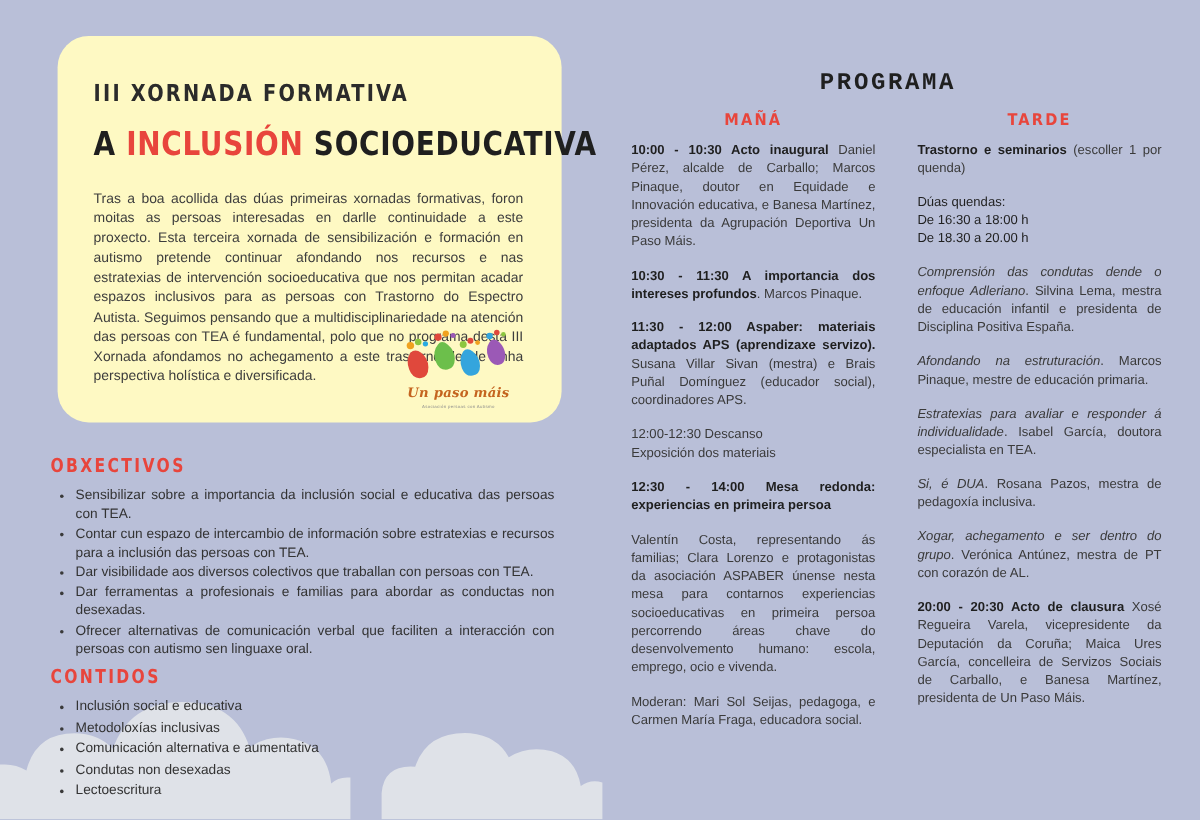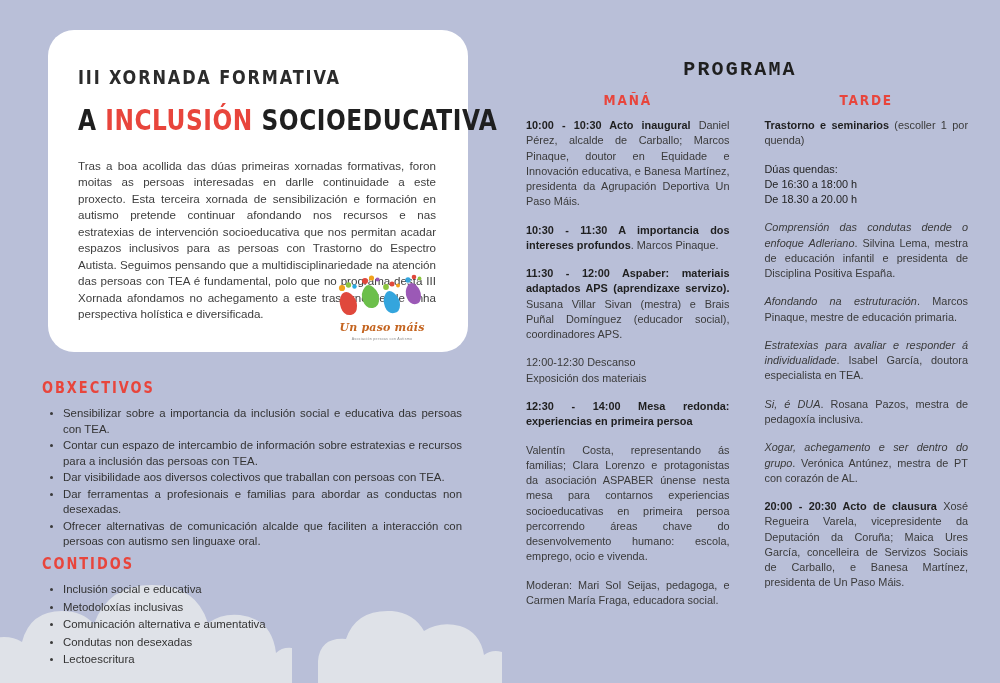--- a/index.html
+++ b/index.html
@@ -38,21 +38,21 @@
     height: 683px;
     z-index: 2;
   }
 
   .hero-card {
     position: absolute;
     left: 48px;
     top: 30px;
     width: 420px;
     height: 322px;
-    background: #ffffff;
+    background: #fef9c3;
     border-radius: 26px;
   }
 
   .hero-inner {
     padding: 36px 32px 0 30px;
   }
 
   .kicker {
     font-family: "DejaVu Sans Condensed", "Liberation Sans Narrow", "Liberation Sans", sans-serif;
     font-weight: bold;
@@ -280,21 +280,21 @@
     </div>
   </div>
 
   <div class="sec-obxectivos">
     <div class="sec-title">OBXECTIVOS</div>
     <ul class="bullets">
       <li>Sensibilizar sobre a importancia da inclusión social e educativa das persoas con TEA.</li>
       <li>Contar cun espazo de intercambio de información sobre estratexias e recursos para a inclusión das persoas con TEA.</li>
       <li>Dar visibilidade aos diversos colectivos que traballan con persoas con TEA.</li>
       <li>Dar ferramentas a profesionais e familias para abordar as conductas non desexadas.</li>
-      <li>Ofrecer alternativas de comunicación alcalde que faciliten a interacción con persoas con autismo sen linguaxe oral.</li>
+      <li>Ofrecer alternativas de comunicación verbal que faciliten a interacción con persoas con autismo sen linguaxe oral.</li>
     </ul>
   </div>
 
   <div class="sec-contidos">
     <div class="sec-title">CONTIDOS</div>
     <ul class="bullets tight">
       <li>Inclusión social e educativa</li>
       <li>Metodoloxías inclusivas</li>
       <li>Comunicación alternativa e aumentativa</li>
       <li>Condutas non desexadas</li>

